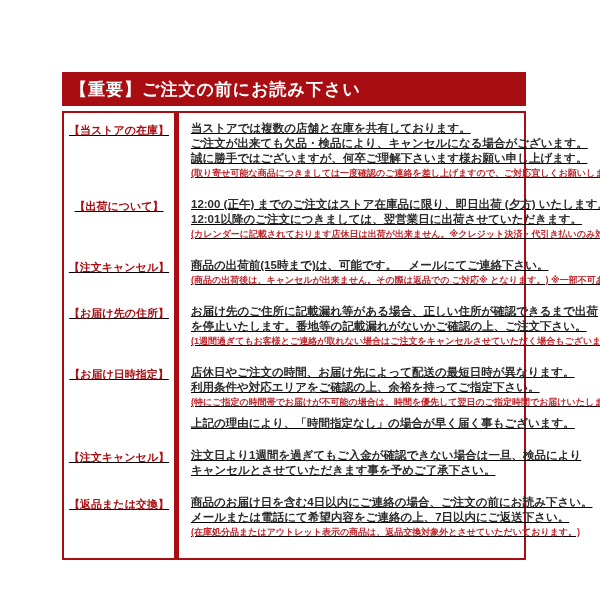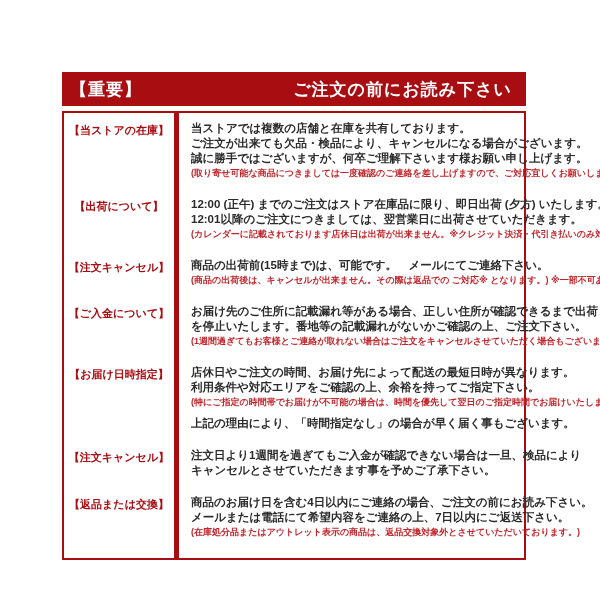--- a/index.html
+++ b/index.html
@@ -30,32 +30,33 @@
   }
   .notice-header .badge{
     font-size:17px;
     font-weight:bold;
     padding-left:8px;
     white-space:nowrap;
     letter-spacing:1px;
   }
   .notice-header .title{
     flex:1;
-    text-align:right;
+    text-align:left;
     font-size:17px;
     font-weight:bold;
     letter-spacing:1px;
     padding-right:14px;
   }
   .notice-body{
     margin-top:5px;
     border:2px solid var(--brand-red);
     background:#ffffff;
     position:relative;
     padding:4px 0 6px 0;
+    text-decoration:underline;
   }
   .col-divider{
     position:absolute;
     top:0;
     bottom:0;
     left:110px;
     width:5px;
     background:var(--brand-red);
   }
   .notice-row{
@@ -124,21 +125,21 @@
           </div>
         </div>
         <div class="notice-row">
           <div class="row-label">【注文キャンセル】</div>
           <div class="row-content">
             <div class="line-normal">商品の出荷前(15時まで)は、可能です。　メールにてご連絡下さい。</div>
             <div class="line-note">(商品の出荷後は、キャンセルが出来ません。その際は返品での ご対応※ となります。) ※一部不可あり</div>
           </div>
         </div>
         <div class="notice-row">
-          <div class="row-label">【ご入金について】</div>
+          <div class="row-label">【お届け先の住所】</div>
           <div class="row-content">
             <div class="line-normal">お届け先のご住所に記載漏れ等がある場合、正しい住所が確認できるまで出荷</div>
             <div class="line-normal">を停止いたします。番地等の記載漏れがないかご確認の上、ご注文下さい。</div>
             <div class="line-note">(1週間過ぎてもお客様とご連絡が取れない場合はご注文をキャンセルさせていただく場合もございます。)</div>
           </div>
         </div>
         <div class="notice-row">
           <div class="row-label">【お届け日時指定】</div>
           <div class="row-content">
             <div class="line-normal">店休日やご注文の時間、お届け先によって配送の最短日時が異なります。</div>

